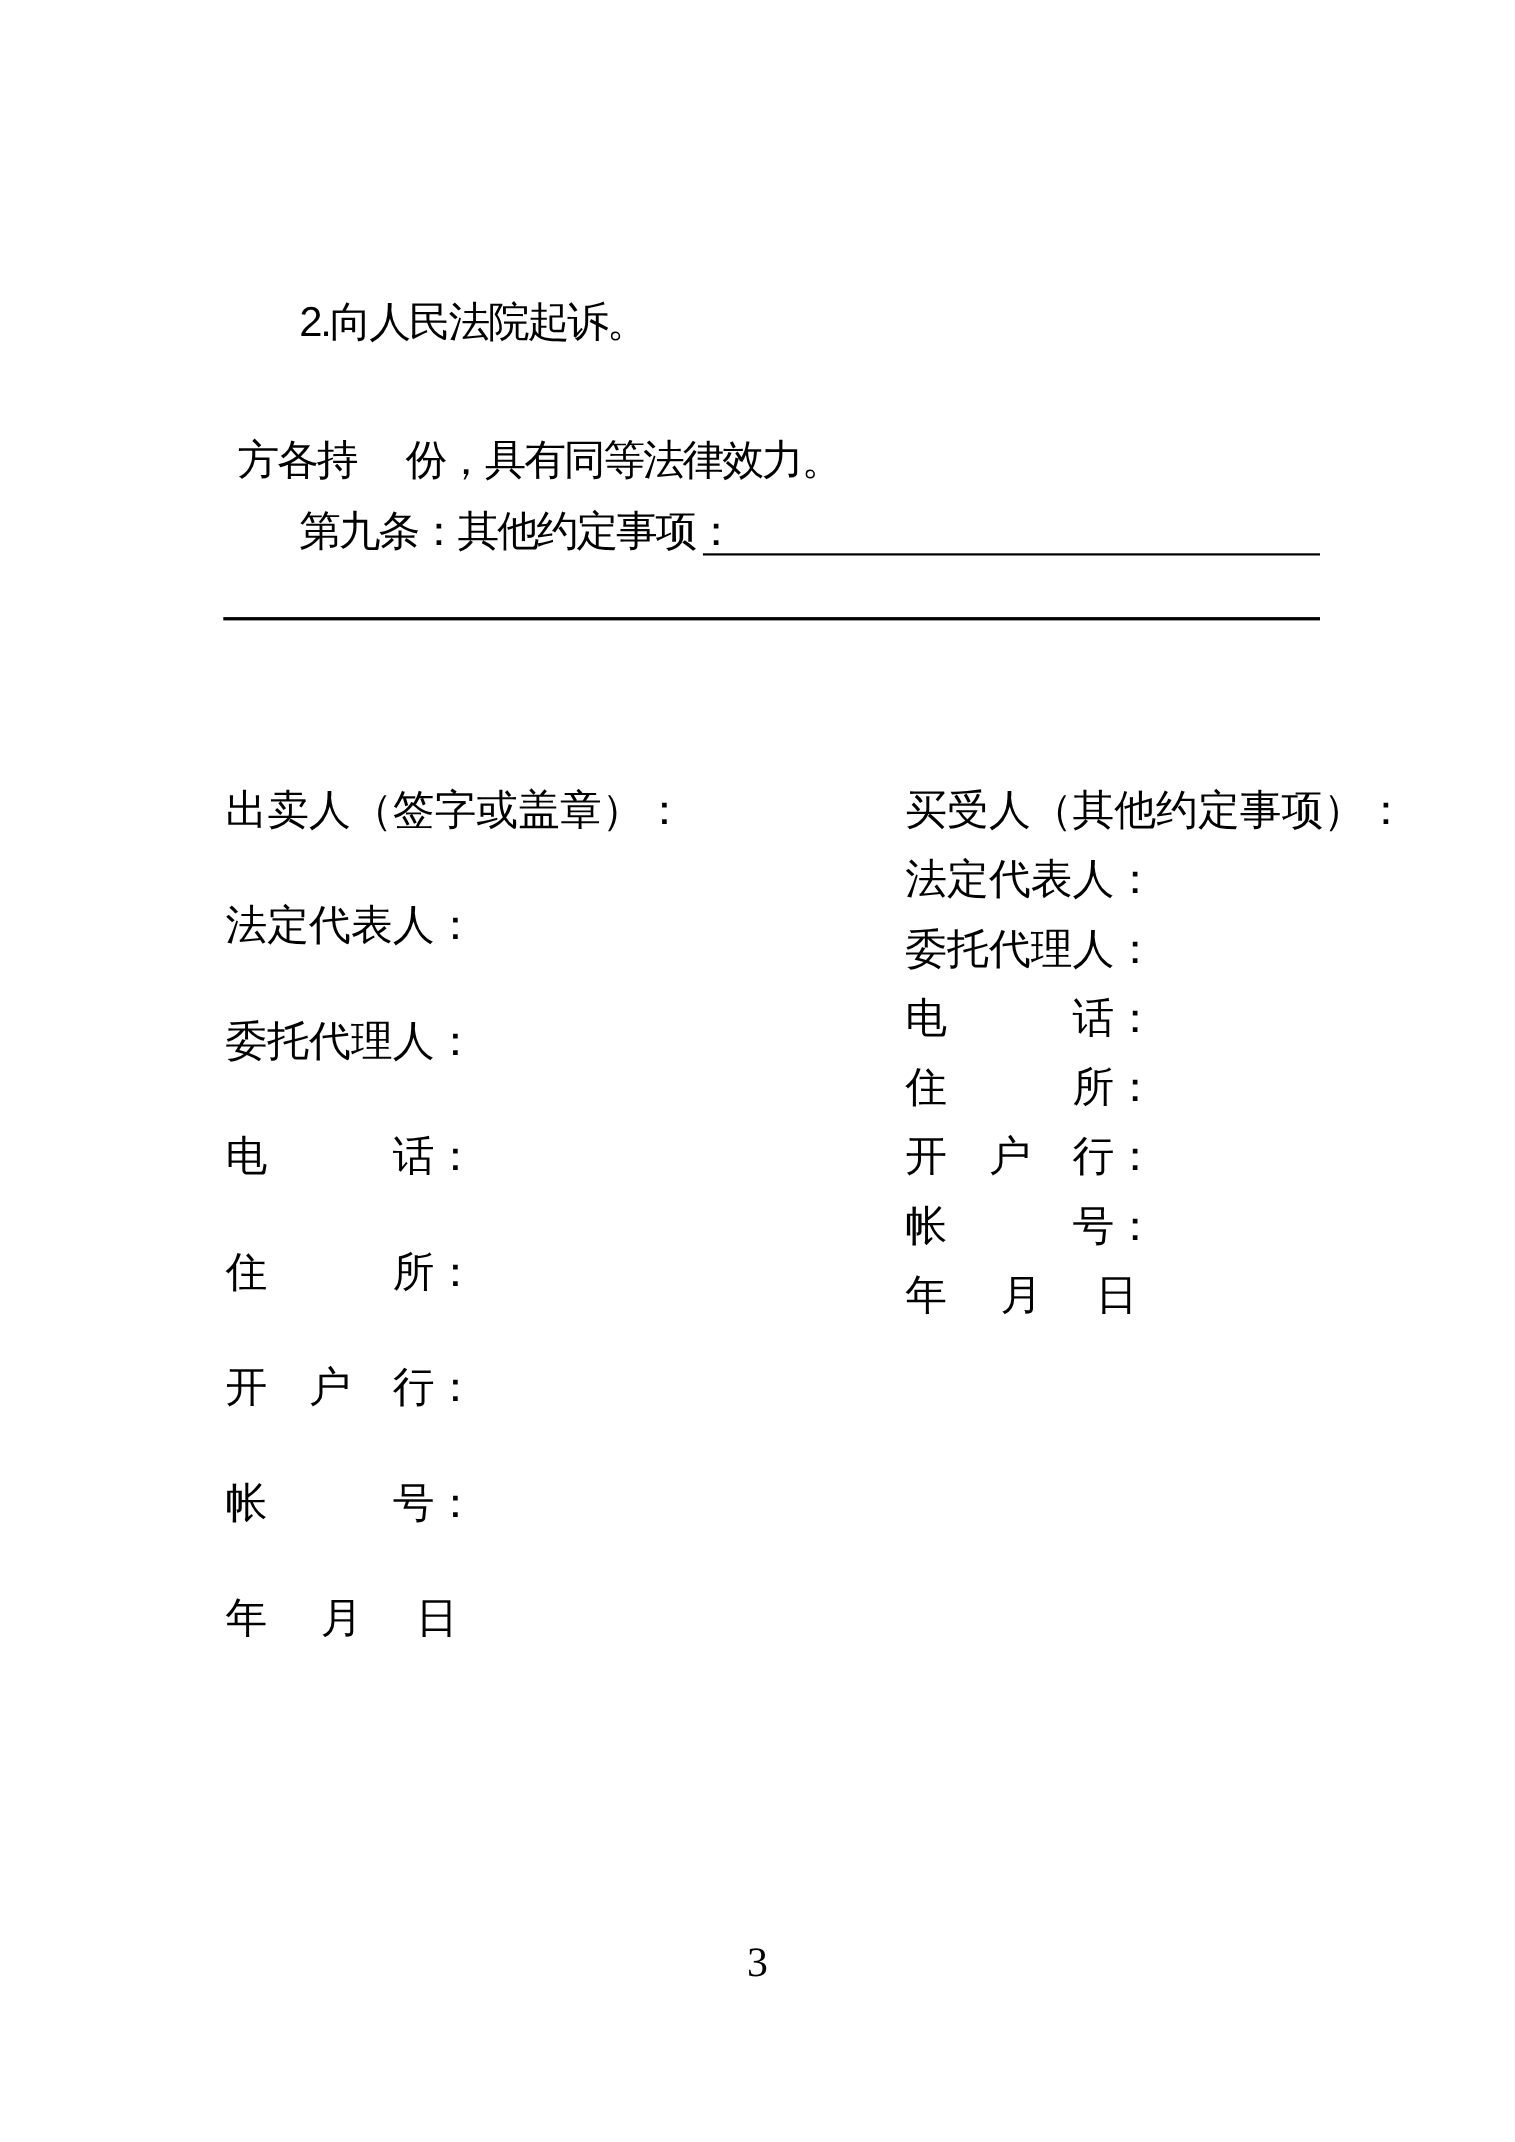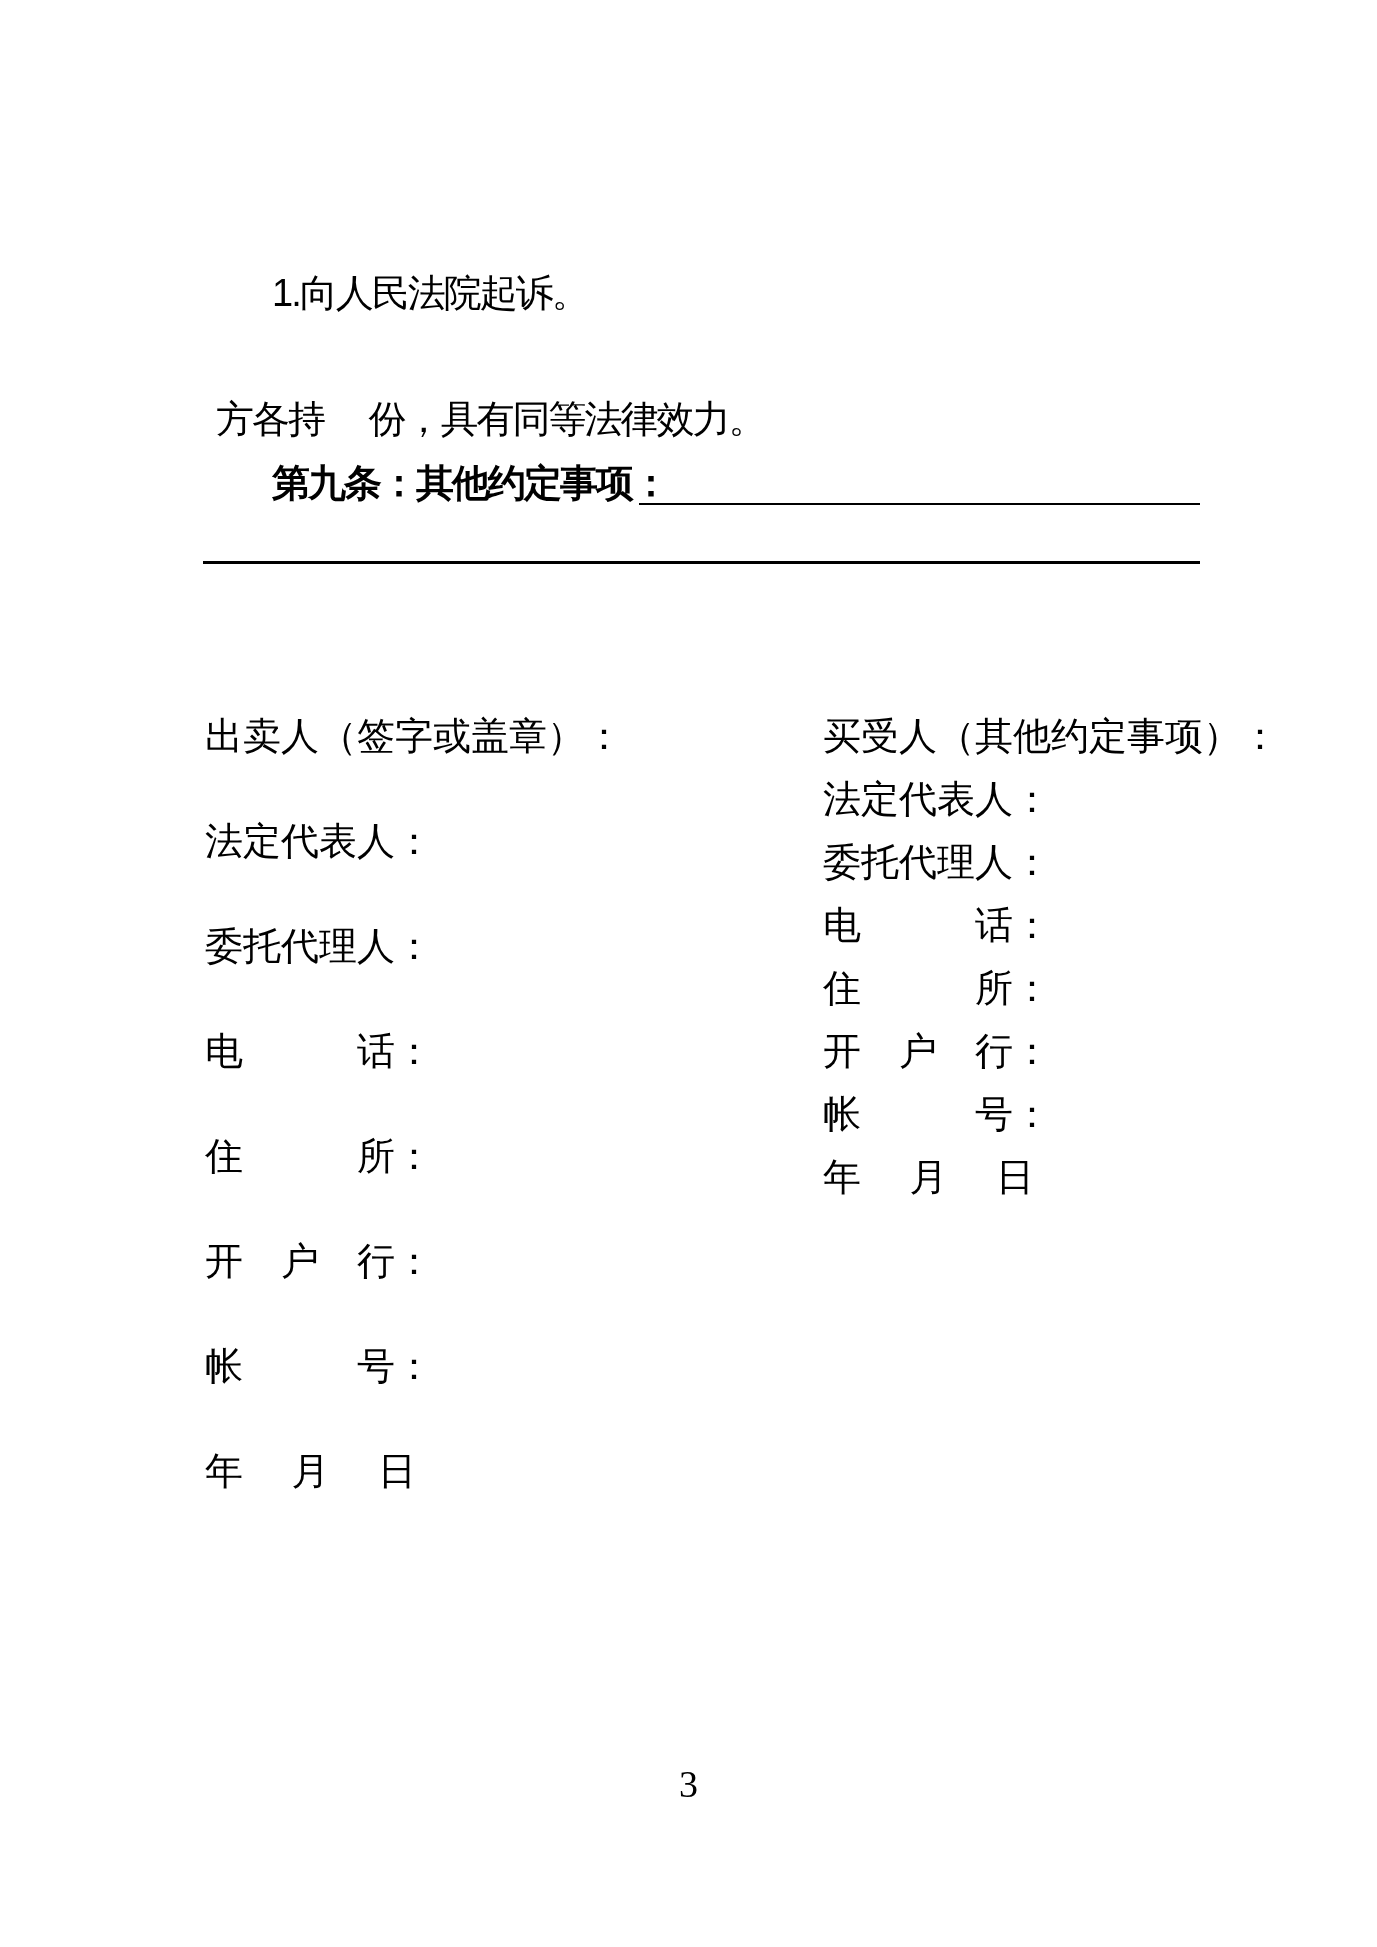--- a/index.html
+++ b/index.html
@@ -57,26 +57,26 @@
     font-family: "Liberation Serif", serif;
     font-size: 38px;
     color: #000000;
   }
 </style>
 </head>
 <body>
 
 <div class="page">
 
-  <div class="para" style="left:272px; top:273px;">1.向人民法院起诉。</div>
+  <div class="para" style="left:272px; top:273px;">2.向人民法院起诉。</div>
 
 
   <div class="para" style="left:216px; top:399px;">方各持　 份，具有同等法律效力。</div>
 
-  <div class="para" style="left:272px; top:463px;font-weight:bold;">第九条：其他约定事项：</div>
+  <div class="para" style="left:272px; top:463px;">第九条：其他约定事项：</div>
 
   <div class="blank-rule" style="left:639px; top:503px; width:561px;"></div>
 
   <div class="blank-rule thick" style="left:203px; top:561px; width:997px;"></div>
 
   <div class="sig-col left">
     <div class="sig-row">出卖人（签字或盖章）：</div>
     <div class="sig-row">法定代表人：</div>
     <div class="sig-row">委托代理人：</div>
     <div class="sig-row">电　　　话：</div>

